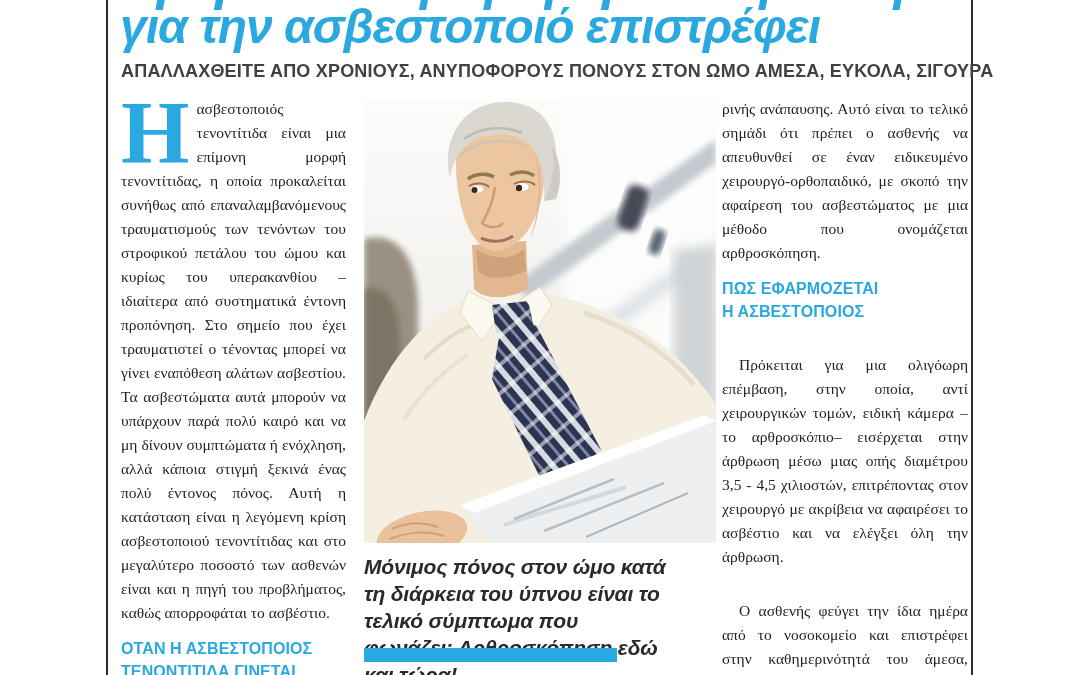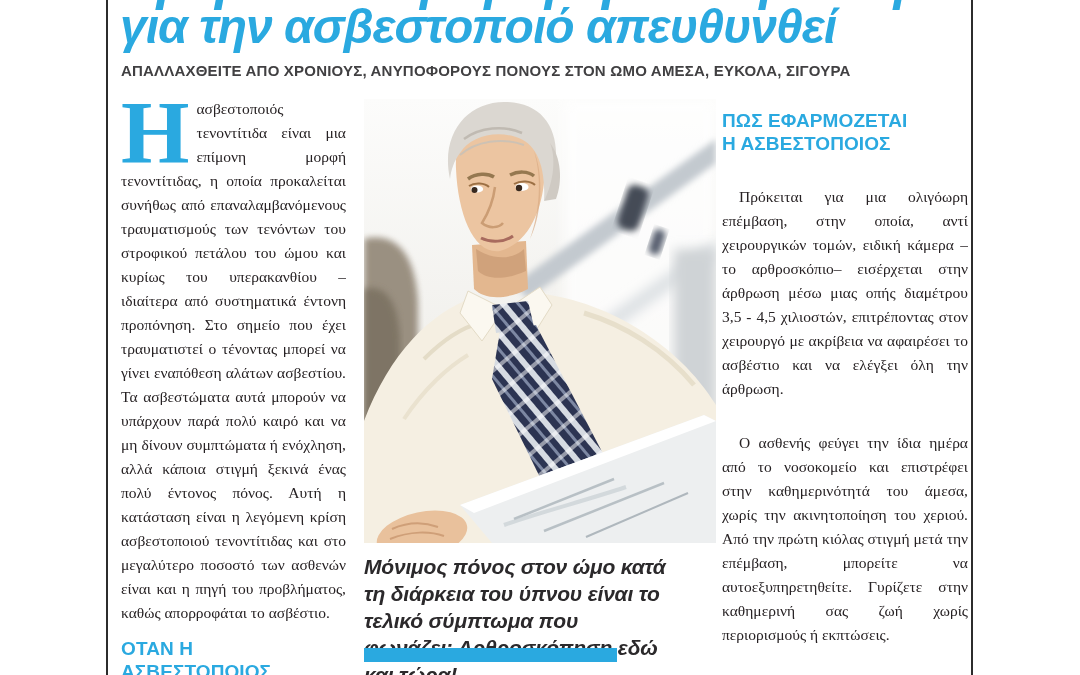--- a/index.html
+++ b/index.html
@@ -17,39 +17,39 @@
     font-size:52px; line-height:52px; letter-spacing:-1px; color:#2aa9e0;
   }
   .headline-line2 {
     position:absolute; left:120px; top:1px; white-space:nowrap;
     font-family:"Liberation Sans", sans-serif; font-style:italic; font-weight:700;
     font-size:48px; line-height:52px; letter-spacing:-1px; color:#2aa9e0;
   }
   .kicker {
     position:absolute; left:121px; top:62px; white-space:nowrap;
     font-family:"Liberation Sans", sans-serif; font-weight:700;
-    font-size:15px; line-height:18px; letter-spacing:0.2px; color:#414042;
+    font-size:18px; line-height:18px; letter-spacing:0.2px; color:#414042;
   }
 
   .col {
     position:absolute; top:97px; height:578px; overflow:hidden;
     text-align:justify; font-size:15.5px; line-height:24px; color:#272224;
   }
   .col.left  { left:121px; width:225px; }
   .col.right { left:722px; width:246px; }
   .col p { margin:0; }
   .col p.indent { text-indent:17px;margin-top:30px; }
 
   .dropcap {
     float:left; font-family:"Liberation Serif", serif; font-weight:700;
     font-size:88px; line-height:66px; color:#2aa9e0; margin:3px 7px 0 0;
   }
   .blue-heading {
     font-family:"Liberation Sans", sans-serif; font-weight:700;
-    font-size:19px; line-height:22.5px; color:#2aa9e0;
+    font-size:16px; line-height:22.5px; color:#2aa9e0;
     text-align:left; margin:13px 0 7px 0; letter-spacing:0.1px;
   }
   .blue-heading .hl { display:block; }
 
   .photo {
     position:absolute; left:364px; top:99px; width:352px; height:444px;
     overflow:hidden; background:#f2f1ee;
   }
   .caption {
     position:absolute; left:364px; top:553px; width:308px;
@@ -62,21 +62,21 @@
 </style>
 </head>
 <body>
 
 <div class="page">
 
   <div class="rule left"></div>
   <div class="rule right"></div>
 
   <div class="headline-line1">Αρθροσκόπηση: η οριστική λύση</div>
-  <div class="headline-line2">για την ασβεστοποιό απευθυνθεί</div>
+  <div class="headline-line2">για την ασβεστοποιό επιστρέφει</div>
 
   <div class="kicker">ΑΠΑΛΛΑΧΘΕΙΤΕ ΑΠΟ ΧΡΟΝΙΟΥΣ, ΑΝΥΠΟΦΟΡΟΥΣ ΠΟΝΟΥΣ ΣΤΟΝ ΩΜΟ ΑΜΕΣΑ, ΕΥΚΟΛΑ, ΣΙΓΟΥΡΑ</div>
 
   <div class="col left">
     <p><span class="dropcap">Η</span><span>ασβεστοποιός τενοντίτιδα είναι μια επίμονη μορφή τενοντίτιδας, η οποία προκαλείται συνήθως από επαναλαμβανόμενους τραυματισμούς των τενόντων του στροφικού πετάλου του ώμου και κυρίως του υπερακανθίου – ιδιαίτερα από συστηματικά έντονη προπόνηση. Στο σημείο που έχει τραυματιστεί ο τένοντας μπορεί να γίνει εναπόθεση αλάτων ασβεστίου. Τα ασβεστώματα αυτά μπορούν να υπάρχουν παρά πολύ καιρό και να μη δίνουν συμπτώματα ή ενόχληση, αλλά κάποια στιγμή ξεκινά ένας πολύ έντονος πόνος. Αυτή η κατάσταση είναι η λεγόμενη κρίση ασβεστοποιού τενοντίτιδας και στο μεγαλύτερο ποσοστό των ασθενών είναι και η πηγή του προβλήματος, καθώς απορροφάται το ασβέστιο.</span></p>
     <div class="blue-heading">ΟΤΑΝ Η ΑΣΒΕΣΤΟΠΟΙΟΣ ΤΕΝΟΝΤΙΤΙΔΑ ΓΙΝΕΤΑΙ ΑΦΟΡΗΤΗ, Η ΛΥΣΗ ΕΙΝΑΙ ΜΙΑ ΚΑΙ ΜΟΝΟ: ΑΡΘΡΟΣΚΟΠΗΣΗ</div>
 
   </div>
 
   <div class="photo">
@@ -160,20 +160,21 @@
         <path d="M28,430 C44,423 60,423 74,428" stroke="#cf9f78" stroke-width="2" fill="none"></path>
         <path d="M26,440 C46,432 66,432 80,437" stroke="#cf9f78" stroke-width="2" fill="none"></path>
       </g>
     </svg>
   </div>
 
   <div class="caption">Μόνιμος πόνος στον ώμο κατά τη διάρκεια του ύπνου είναι το τελικό σύμπτωμα που φωνάζει: Αρθροσκόπηση εδώ και τώρα!</div>
   <div class="caption-bar"></div>
 
   <div class="col right">
+    <p>ρινής ανάπαυσης. Αυτό είναι το τελικό σημάδι ότι πρέπει ο ασθενής να απευθυνθεί σε έναν ειδικευμένο χειρουργό-ορθοπαιδικό, με σκοπό την αφαίρεση του ασβεστώματος με μια μέθοδο που ονομάζεται αρθροσκόπηση.</p>
     <div class="blue-heading">
       <span class="hl">ΠΩΣ ΕΦΑΡΜΟΖΕΤΑΙ</span>
       <span class="hl">Η ΑΣΒΕΣΤΟΠΟΙΟΣ</span>
     </div>
     <p class="indent">Πρόκειται για μια ολιγόωρη επέμβαση, στην οποία, αντί χειρουργικών τομών, ειδική κάμερα –το αρθροσκόπιο– εισέρχεται στην άρθρωση μέσω μιας οπής διαμέτρου 3,5 - 4,5 χιλιοστών, επιτρέποντας στον χειρουργό με ακρίβεια να αφαιρέσει το ασβέστιο και να ελέγξει όλη την άρθρωση.</p>
     <p class="indent">Ο ασθενής φεύγει την ίδια ημέρα από το νοσοκομείο και επιστρέφει στην καθημερινότητά του άμεσα, χωρίς την ακινητοποίηση του χεριού. Από την πρώτη κιόλας στιγμή μετά την επέμβαση, μπορείτε να αυτοεξυπηρετηθείτε. Γυρίζετε στην καθημερινή σας ζωή χωρίς περιορισμούς ή εκπτώσεις.</p>
 
   </div>
 
 </div>

